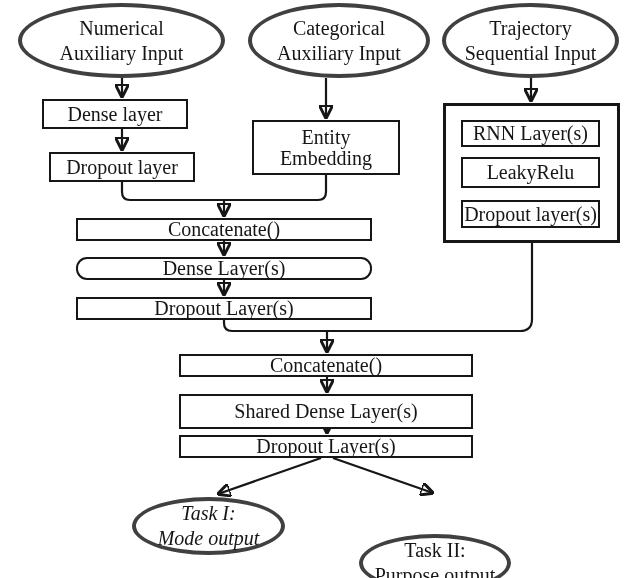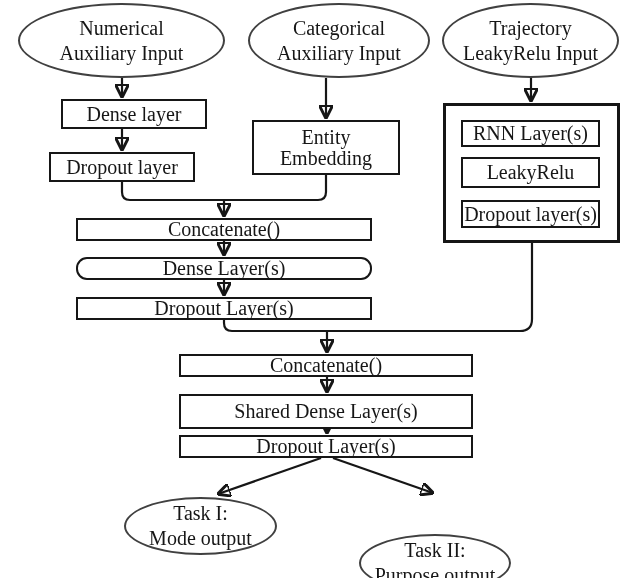--- a/index.html
+++ b/index.html
@@ -22,30 +22,30 @@
     display: flex;
     align-items: center;
     justify-content: center;
     text-align: center;
     background: #ffffff;
     font-size: 20px;
     line-height: 25px;
     white-space: pre-line;
   }
   .rect  { border: 2px solid #161616; line-height: 21px; }
-  .oval  { border: 2px solid #404040; border-radius: 50%; }
+  .oval  { border: 4px solid #404040; border-radius: 50%; }
   .group { border: 3px solid #161616; background: transparent; }
 
   
   #e-num  { left: 18px;  top: 3px;   width: 207px; height: 75px; }
   #e-cat  { left: 248px; top: 3px;   width: 182px; height: 75px; }
   #e-traj { left: 442px; top: 3px;   width: 177px; height: 75px; }
 
   
-  #b-dense   { left: 61px; top: 99px;  width: 146px; height: 30px; }
+  #b-dense   { left: 42px; top: 99px;  width: 146px; height: 30px; }
   #b-dropout { left: 49px; top: 152px; width: 146px; height: 30px; }
 
   
   #b-entity { left: 252px; top: 120px; width: 148px; height: 55px; }
 
   
   #g-rnn      { left: 443px; top: 103px; width: 177px; height: 140px; }
   #b-rnn      { left: 461px; top: 120px; width: 139px; height: 27px; text-align: right; }
   #b-leaky    { left: 461px; top: 157px; width: 139px; height: 31px; align-items: center; }
   #b-dropouts { left: 461px; top: 200px; width: 139px; height: 28px; }
@@ -54,21 +54,21 @@
   #b-concat1  { left: 76px; top: 218px; width: 296px; height: 23px; }
   #b-denseL   { left: 76px; top: 257px; width: 296px; height: 23px; border-radius: 11px; }
   #b-dropout1 { left: 76px; top: 297px; width: 296px; height: 23px; }
 
   
   #b-concat2  { left: 179px; top: 354px; width: 294px; height: 23px; }
   #b-shared   { left: 179px; top: 394px; width: 294px; height: 35px; }
   #b-dropout2 { left: 179px; top: 435px; width: 294px; height: 23px; }
 
   
-  #e-task1 { left: 124px; top: 497px; width: 153px; height: 58px; }
+  #e-task1 { left: 132px; top: 497px; width: 153px; height: 58px; font-style: italic; }
   #e-task2 { left: 359px; top: 498px; width: 152px; height: 58px; margin-top: 36px; }
 
   #edges {
     position: absolute;
     left: 0; top: 0;
     width: 640px;
     height: 578px;
     pointer-events: none;
   }
   #edges path {
@@ -115,21 +115,21 @@
   <div class="node oval" id="e-num">
     <span>Numerical
 Auxiliary Input</span>
   </div>
   <div class="node oval" id="e-cat">
     <span>Categorical
 Auxiliary Input</span>
   </div>
   <div class="node oval" id="e-traj">
     <span>Trajectory
-LeakyRelu Input</span>
+Sequential Input</span>
   </div>
 
   <div class="node rect" id="b-dense">
     <span>Dense layer</span>
   </div>
   <div class="node rect" id="b-dropout">
     <span>Dropout layer</span>
   </div>
 
   <div class="node rect" id="b-entity">

